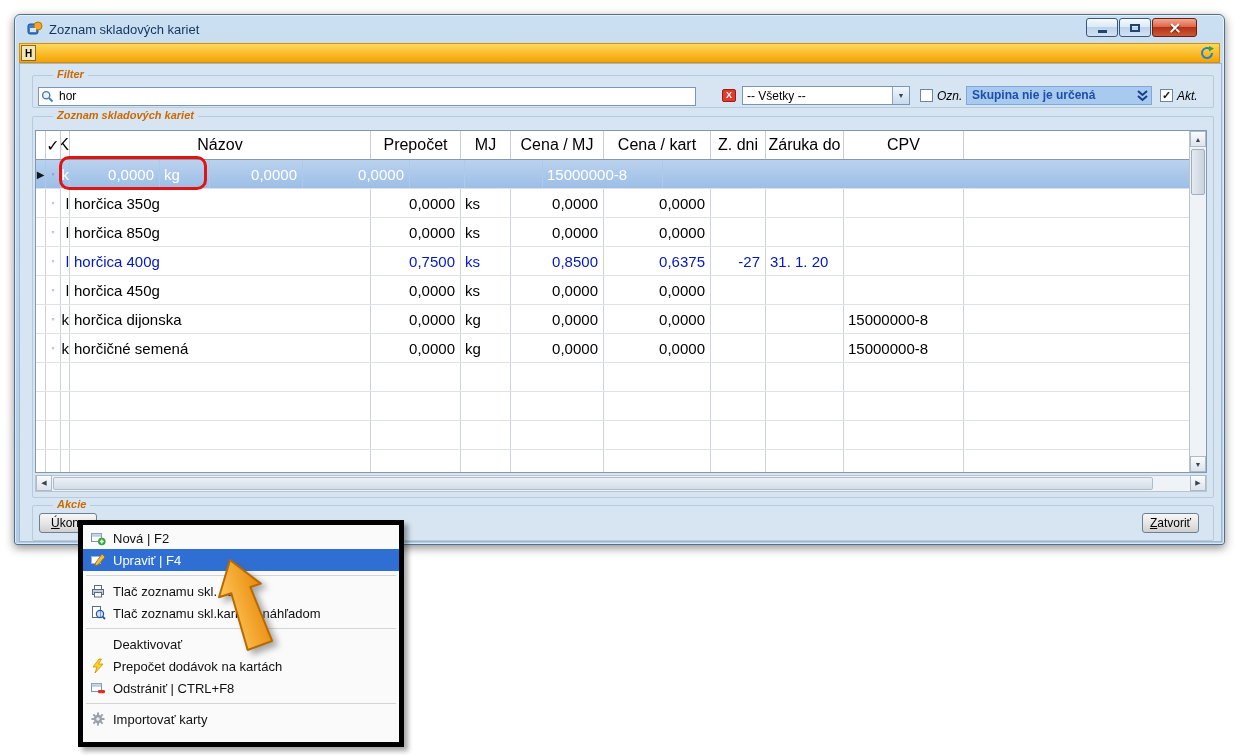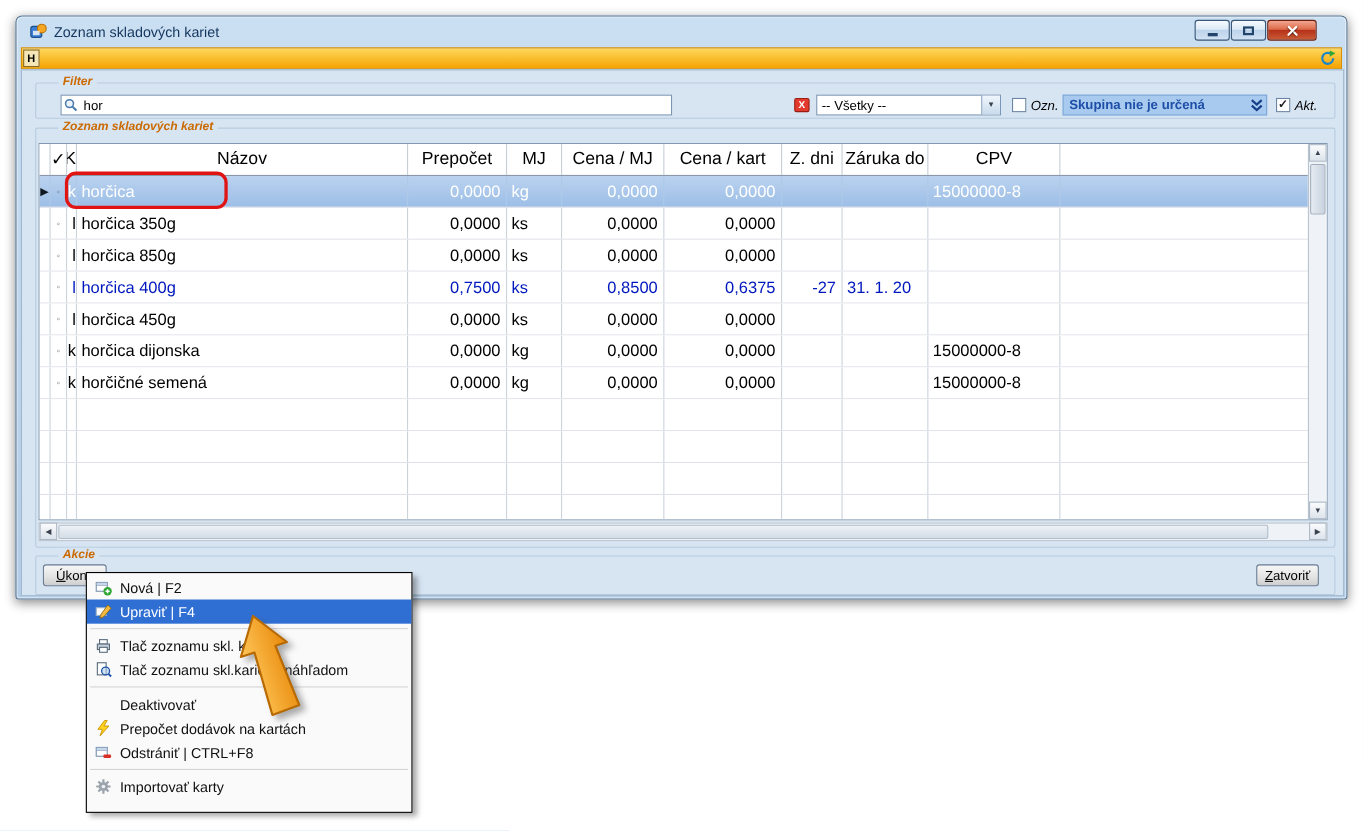--- a/index.html
+++ b/index.html
@@ -37,21 +37,21 @@
 
   .client { position:absolute; left:4px; top:48px; width:1203px; height:479px;
     background:#D7E5F3; border:1px solid #9FB8D0; }
 
   
   .group { position:absolute; border:1px solid #B7CBDE; border-radius:2px; }
   .group-label { position:absolute; top:-8px; left:20px; background:#D7E5F3; color:#CB6A00;
     font-size:11px; font-weight:bold; padding:0 4px; white-space:nowrap;font-style:italic; }
 
   
-  .searchwrap { position:absolute; left:35px; top:22px; width:556px; height:19px; }
+  .searchwrap { position:absolute; left:18px; top:22px; width:658px; height:19px; }
   .searchwrap input { width:100%; height:100%; border:1px solid #7A96B4; padding:0 2px 0 20px;
     font-size:12px; font-family:"Liberation Sans", sans-serif; background:#fff; }
   .mag { position:absolute; left:3px; top:3px; width:13px; height:13px; }
   .clearbtn { position:absolute; left:702px; top:25px; width:14px; height:13px; background:#E23B2E;
     border:1px solid #971E12; border-radius:2px; color:#fff; font-size:9px; font-weight:bold;
     text-align:center; line-height:11px; }
   .combo { position:absolute; left:722px; top:22px; width:168px; height:19px; background:#fff;
     border:1px solid #7A96B4; font-size:12px; }
   .combo .val { position:absolute; left:4px; top:2px; white-space:nowrap; }
   .combo .drop { position:absolute; right:0; top:0; width:17px; height:17px;
@@ -107,22 +107,22 @@
     border:1px solid #B8C4D0; }
   .hthumb { position:absolute; left:17px; top:1px; width:1100px; height:13px;
     background:linear-gradient(#EDF1F6,#D3DCE6); border:1px solid #B0BCC8; border-radius:2px; }
 
   
   .btn { position:absolute; height:20px; background:linear-gradient(#F7F7F7,#E2E2E2 60%,#CFCFCF);
     border:1px solid #6E7E94; border-radius:3px; font-size:12px; text-align:center; line-height:18px; }
   .accel { text-decoration:underline; }
 
   
-  .menu { position:absolute; left:78px; top:520px; width:297px; background:#FAFAFA;
-    border:1px solid #000000; box-shadow:4px 4px 5px rgba(0,0,0,.35); padding:2px 0 12px 0; z-index:30; }
+  .menu { position:absolute; left:78px; top:520px; width:326px; background:#FAFAFA;
+    border:5px solid #000000; box-shadow:4px 4px 5px rgba(0,0,0,.35); padding:2px 0 12px 0; z-index:30; }
   .mi { height:22px; display:flex; align-items:center; padding:0 6px; gap:6px; font-size:13px; color:#101010; }
   .mi.sel { background:#2F6FD4; color:#fff; }
   .mi-icon { width:18px; height:16px; flex:none; display:flex; align-items:center; justify-content:center; }
   .msep { height:1px; background:#D4D4D4; margin:4px 3px; }
 
   
   .red-box { position:absolute; left:59px; top:156px; width:148px; height:34px;
     border:3px solid #E11414; border-radius:10px; z-index:40; }
   .pointer-arrow { position:absolute; left:185px; top:550px; z-index:50;
     filter:drop-shadow(5px 4px 3px rgba(90,90,90,.5)); }
@@ -217,21 +217,20 @@
       <div class="t-body">
 
         <div class="tr sel">
           <div class="td w-ind">
               <span class="rowptr">▶</span>
             </div>
           <div class="td w-chk">
               <span class="marker">◦</span>
             </div>
           <div class="td w-code">k</div>
-          <div class="td w-name txt">horčica</div>
           <div class="td w-qty num">0,0000</div>
           <div class="td w-mj txt">kg</div>
           <div class="td w-cmj num">0,0000</div>
           <div class="td w-ckart num">0,0000</div>
           <div class="td w-zdni num"></div>
           <div class="td w-zar txt"></div>
           <div class="td w-cpv txt">15000000-8</div>
           <div class="td w-rest"></div>
         </div>
 

